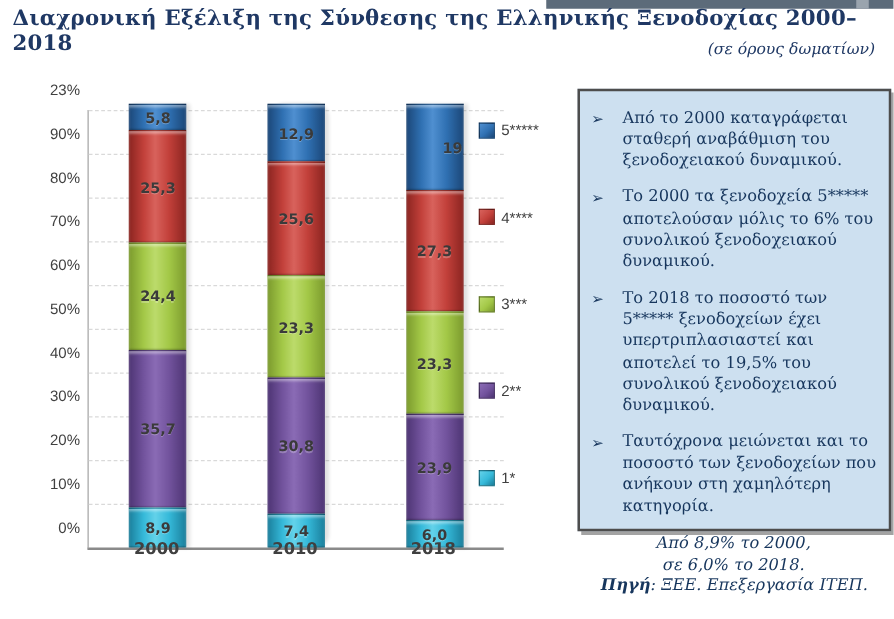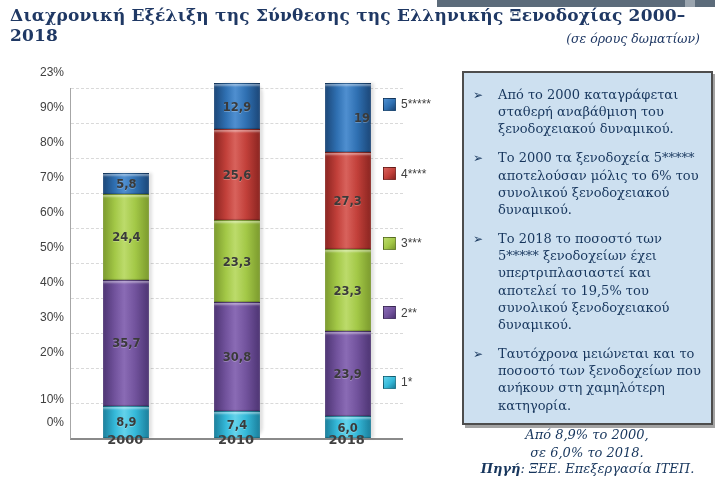--- a/index.html
+++ b/index.html
@@ -93,20 +93,23 @@
         <div class="gridline" style="top: 175px;"></div>
         <div class="gridline" style="top: 140px;"></div>
         <div class="gridline" style="top: 105px;"></div>
         <div class="gridline" style="top: 70px;"></div>
         <div class="gridline" style="top: 35px;"></div>
         <div class="gridline" style="top: 0px;"></div>
         <div class="bar" style="left: 32.3333px;">
           <div class="seg" style="height: 20.2797px; background: linear-gradient(90deg, rgb(27, 70, 119) 0%, rgb(47, 112, 178) 26%, rgb(79, 143, 208) 46%, rgb(47, 112, 178) 70%, rgb(27, 70, 119) 100%);">
             <span>5,8</span>
           </div>
+          <div class="seg" style="height: 88.4615px; background: linear-gradient(90deg, rgb(138, 36, 32) 0%, rgb(194, 64, 58) 26%, rgb(216, 98, 92) 46%, rgb(194, 64, 58) 70%, rgb(138, 36, 32) 100%);">
+            <span>25,3</span>
+          </div>
           <div class="seg" style="height: 85.3147px; background: linear-gradient(90deg, rgb(123, 154, 45) 0%, rgb(163, 200, 71) 26%, rgb(188, 219, 107) 46%, rgb(163, 200, 71) 70%, rgb(123, 154, 45) 100%);">
             <span>24,4</span>
           </div>
           <div class="seg" style="height: 124.825px; background: linear-gradient(90deg, rgb(77, 52, 115) 0%, rgb(114, 83, 157) 26%, rgb(138, 107, 181) 46%, rgb(114, 83, 157) 70%, rgb(77, 52, 115) 100%);">
             <span>35,7</span>
           </div>
           <div class="seg" style="height: 31.1189px; background: linear-gradient(90deg, rgb(26, 126, 155) 0%, rgb(53, 185, 217) 26%, rgb(99, 210, 234) 46%, rgb(53, 185, 217) 70%, rgb(26, 126, 155) 100%);">
             <span>8,9</span>
           </div>
         </div>
@@ -161,21 +164,21 @@
         <div class="legend-item">
           <span class="legend-swatch" style="background: linear-gradient(135deg, rgb(138, 107, 181) 0%, rgb(114, 83, 157) 55%, rgb(77, 52, 115) 100%);"></span>
           <span>2**</span>
         </div>
         <div class="legend-item">
           <span class="legend-swatch" style="background: linear-gradient(135deg, rgb(99, 210, 234) 0%, rgb(53, 185, 217) 55%, rgb(26, 126, 155) 100%);"></span>
           <span>1*</span>
         </div>
       </div>
   <div class="ylabel" style="top: 354px;">0%</div>
-      <div class="ylabel" style="top: 331px;">10%</div>
+      <div class="ylabel" style="top: 319px;">10%</div>
       <div class="ylabel" style="top: 284px;">20%</div>
       <div class="ylabel" style="top: 249px;">30%</div>
       <div class="ylabel" style="top: 214px;">40%</div>
       <div class="ylabel" style="top: 179px;">50%</div>
       <div class="ylabel" style="top: 144px;">60%</div>
       <div class="ylabel" style="top: 109px;">70%</div>
       <div class="ylabel" style="top: 74px;">80%</div>
       <div class="ylabel" style="top: 39px;">90%</div>
       <div class="ylabel" style="top: 4px;">23%</div>
       <div class="xlabel" style="left: 70px; width: 110.667px;">2000</div>

